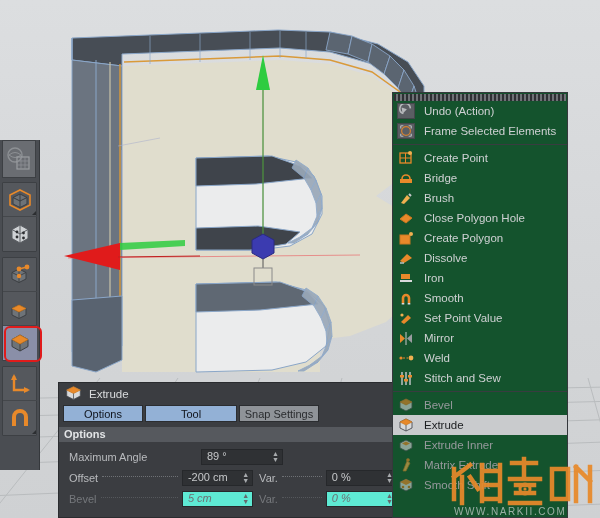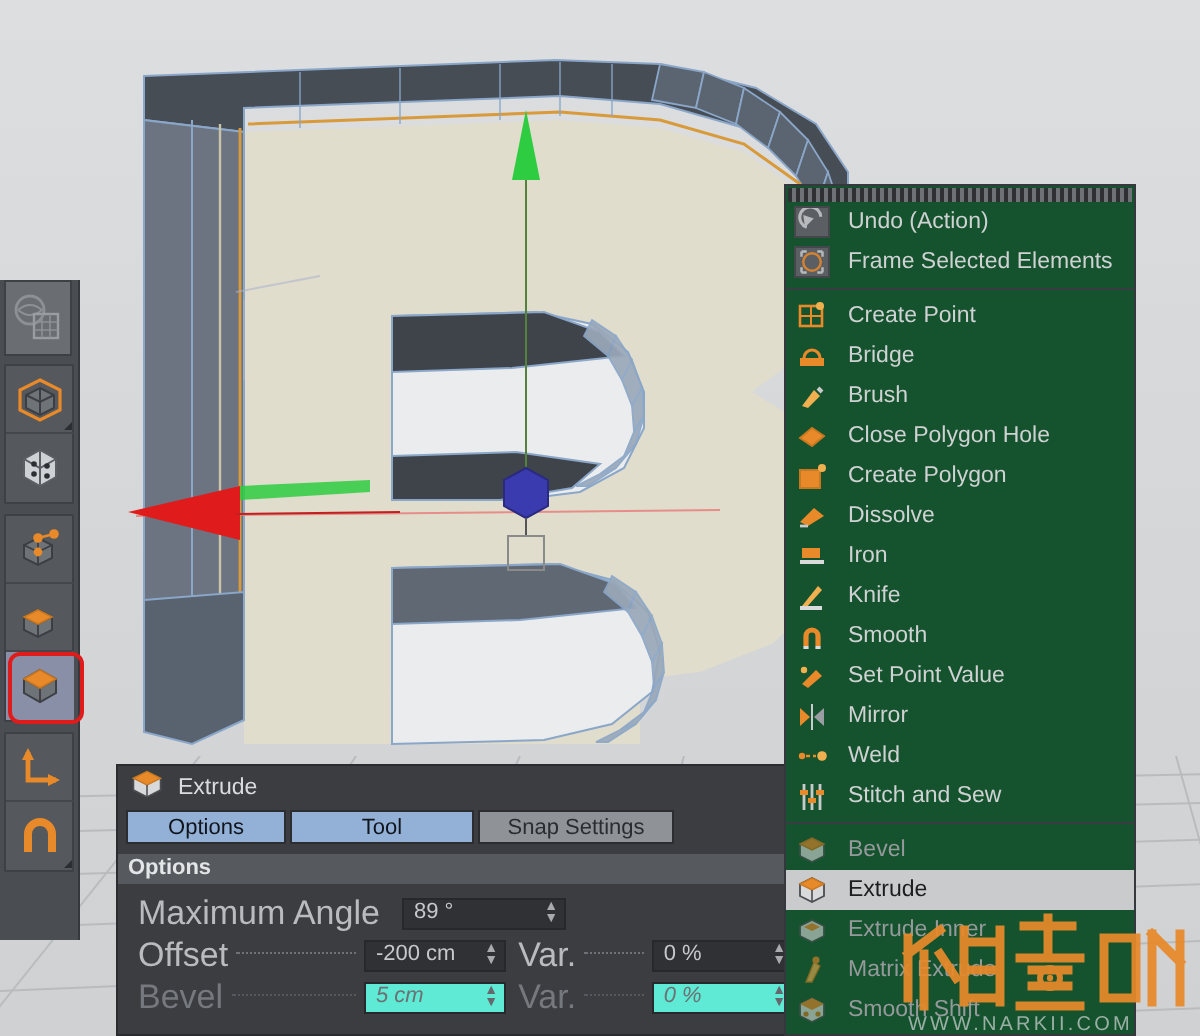--- a/index.html
+++ b/index.html
@@ -84,31 +84,31 @@
   .tab{
     flex:0 0 auto; height:17px; line-height:17px;
     padding:0 4px; text-align:center; font-size:11px;
     border:1px solid #2b2d30;
     color:#10141c;
   }
   .tab.blue{ background:#93b1d6; }
   .tab.gray{ background:#8f9398; color:#2a2c2f; }
   .tab.w1{ width:80px; }
   .tab.w2{ width:92px; }
-  .tab.w3{ width:98px; }
+  .tab.w3{ width:80px; }
   .sec-head{
     margin-top:4px;
     height:15px; line-height:15px;
     background:#56595e; color:#e3e5e7;
     font-weight:bold; font-size:11px;
     padding-left:5px;
   }
   .rows{ padding:5px 0 0 10px; }
   .row{ display:flex; align-items:center; height:19px; margin-bottom:2px; }
-  .lbl{ font-size:17px; color:#b9bbbe; white-space:nowrap; }
+  .lbl{ font-size:11px; color:#b9bbbe; white-space:nowrap; }
   .lbl.dim{ color:#75787c; }
   .dots{ flex:1; border-bottom:1px dotted #6e7175; margin:0 4px 3px 4px; min-width:10px; }
   .dots.dim{ border-bottom-color:#55585c; }
   .numfield{
     width:82px; height:16px; background:#2f3134;
     border:1px solid #26282b;
     display:flex; align-items:flex-start;
     padding-left:5px; font-size:11px; color:#c6c8ca;
     position:relative;
   }
@@ -519,29 +519,20 @@
           <svg width="16" height="16" viewBox="0 0 16 16" style="opacity:1">
             <rect x="3" y="4" width="9" height="5" fill="#e8892a"></rect>
             <rect x="2" y="10" width="12" height="2" fill="#d8dadc"></rect>
           </svg>
         </span>
         <span class="txt">Iron</span>
       </div>
       <div class="mi">
         <span class="ico">
           <svg width="16" height="16" viewBox="0 0 16 16" style="opacity:1">
-            <path d="M3,13 L11,3 L13,5 L5,14 Z" fill="#f0b050"></path>
-            <rect x="2" y="13" width="11" height="2" fill="#d8dadc"></rect>
-          </svg>
-        </span>
-        <span class="txt">Knife</span>
-      </div>
-      <div class="mi">
-        <span class="ico">
-          <svg width="16" height="16" viewBox="0 0 16 16" style="opacity:1">
             <path d="M5,13 L5,8 A3,3 0 0 1 11,8 L11,13" fill="none" stroke="#e8892a" stroke-width="2.6"></path>
             <path d="M5,13 v1.5 M11,13 v1.5" stroke="#d8dadc" stroke-width="2.6"></path>
           </svg>
         </span>
         <span class="txt">Smooth</span>
       </div>
       <div class="mi">
         <span class="ico">
           <svg width="16" height="16" viewBox="0 0 16 16" style="opacity:1">
             <path d="M3,12 L10,5 L13,8 L6,14 Z" fill="#e8892a"></path>

